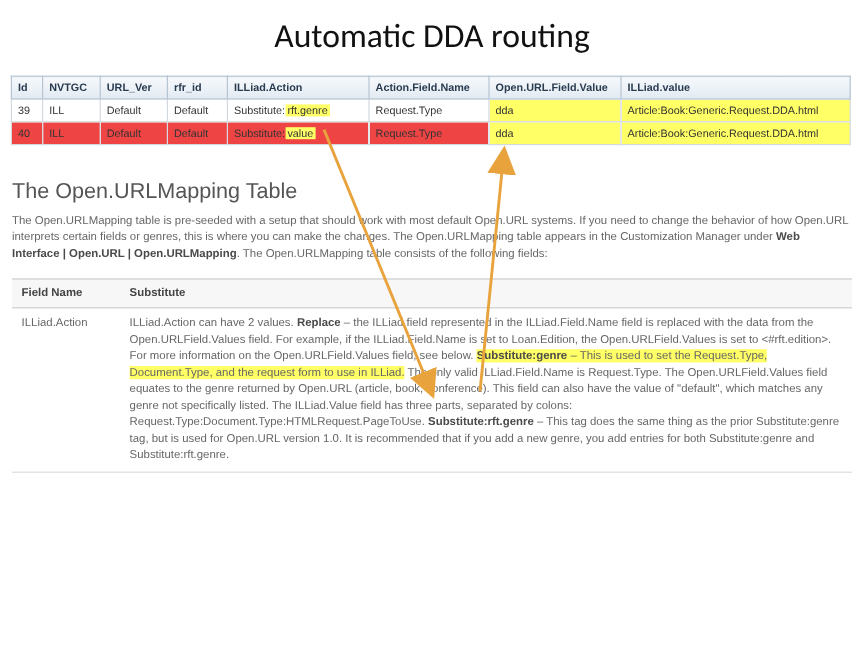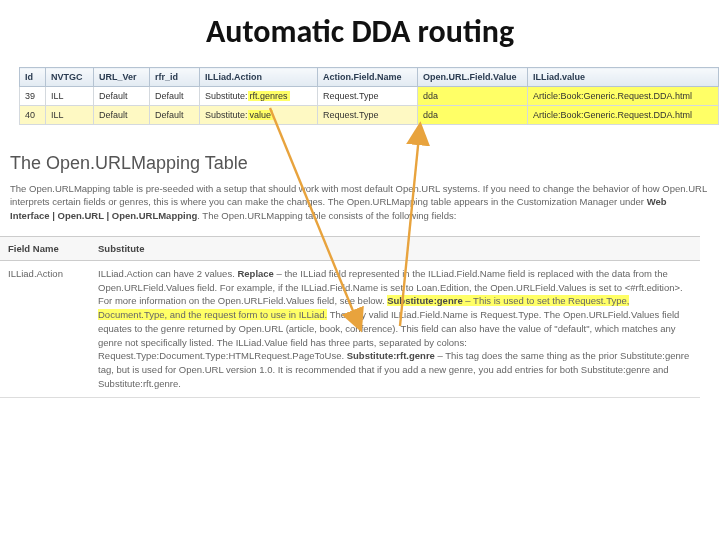--- a/index.html
+++ b/index.html
@@ -8,31 +8,31 @@
     width: 720px;
     height: 540px;
     background: #fff;
     font-family: Arial, Helvetica, sans-serif;
     color: #333;
     position: relative;
     overflow: hidden;
   }
   .slide-title {
     font-family: Calibri, Arial, sans-serif;
-    font-size: 32px;
+    font-size: 28px;
     color: #111;
     text-align: center;
     margin: 12px 0 16px 0;
-    font-weight: 700;
+    font-weight: 400;
   }
 
   
   .data-table {
     width: 700px;
-    margin-left: 19px;
+    margin-left: 9px;
     border-collapse: collapse;
     font-size: 9px;
     table-layout: fixed;
   }
   .data-table th {
     background: linear-gradient(#f6f9fc, #e2eaf2);
     border: 1px solid #b5c3d2;
     padding: 4px 5px;
     text-align: left;
     font-weight: 700;
@@ -40,21 +40,21 @@
     white-space: nowrap;
   }
   .data-table td {
     border: 1px solid #d4d9de;
     padding: 4px 5px;
     background: #fff;
     color: #333;
     white-space: nowrap;
     overflow: hidden;
   }
-  .data-table tr.even td { background: #fef9c3; }
+  .data-table tr.even td { background: #ef4444; }
   .hl-yellow { background: #ffff66 !important; }
   .hl-yellow-inline { background: #ffff66; display: inline-block; padding: 0 2px; }
 
   
   .section-heading {
     font-size: 18px;
     color: #555;
     margin: 28px 0 8px 10px;
     font-weight: 400;
   }
@@ -63,20 +63,21 @@
     color: #666;
     line-height: 1.4;
     margin: 0 10px 14px 10px;
     max-width: 698px;
   }
   .section-para b { color: #4a4a4a; }
 
   
   .field-table {
     width: 700px;
+    margin-left: 10px;
     border-collapse: collapse;
     font-size: 9.5px;
   }
   .field-table th {
     background: #f7f7f7;
     border-top: 1px solid #ccc;
     border-bottom: 1px solid #ccc;
     text-align: left;
     padding: 6px 8px;
     color: #444;
@@ -130,21 +131,21 @@
       <th>Open.URL.Field.Value</th>
       <th>ILLiad.value</th>
     </tr>
   </thead>
   <tbody>
     <tr>
       <td>39</td>
       <td>ILL</td>
       <td>Default</td>
       <td>Default</td>
-      <td><span>Substitute:</span><span class="hl-yellow-inline">rft.genres</span></td>
+      <td><span>Substitute:</span><span class="hl-yellow-inline">rft.genre</span></td>
       <td>Request.Type</td>
       <td class="hl-yellow">dda</td>
       <td class="hl-yellow">Article:Book:Generic.Request.DDA.html</td>
     </tr>
     <tr class="even">
       <td>40</td>
       <td>ILL</td>
       <td>Default</td>
       <td>Default</td>
       <td><span>Substitute:</span><span class="hl-yellow-inline">value</span></td>

